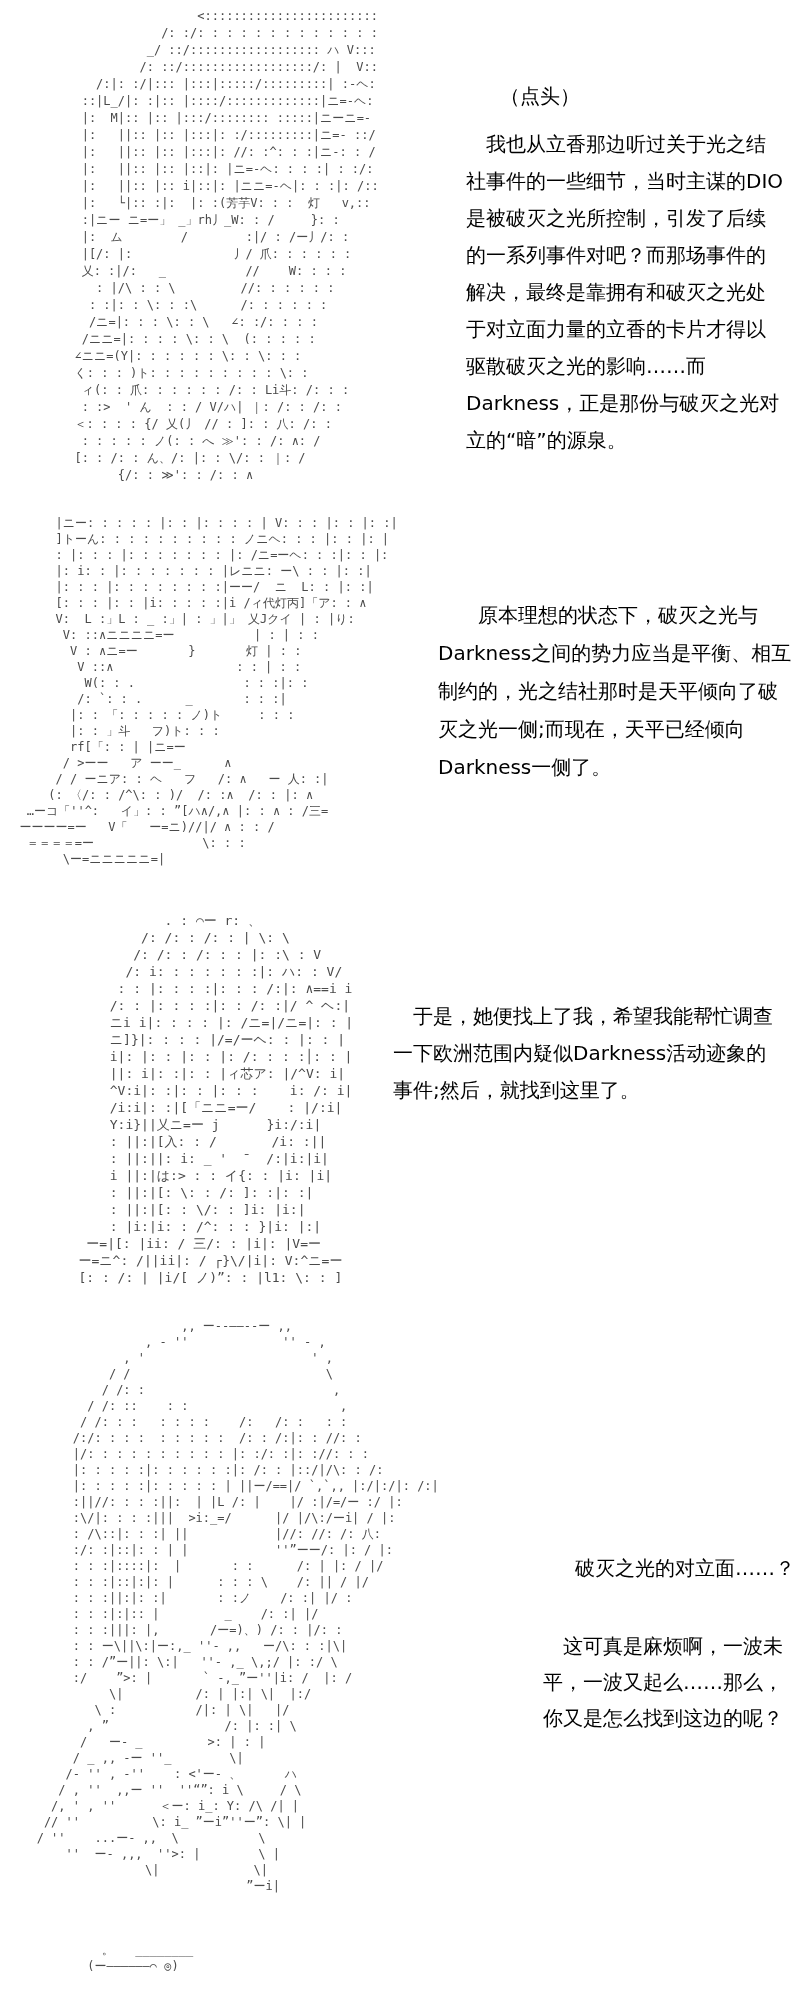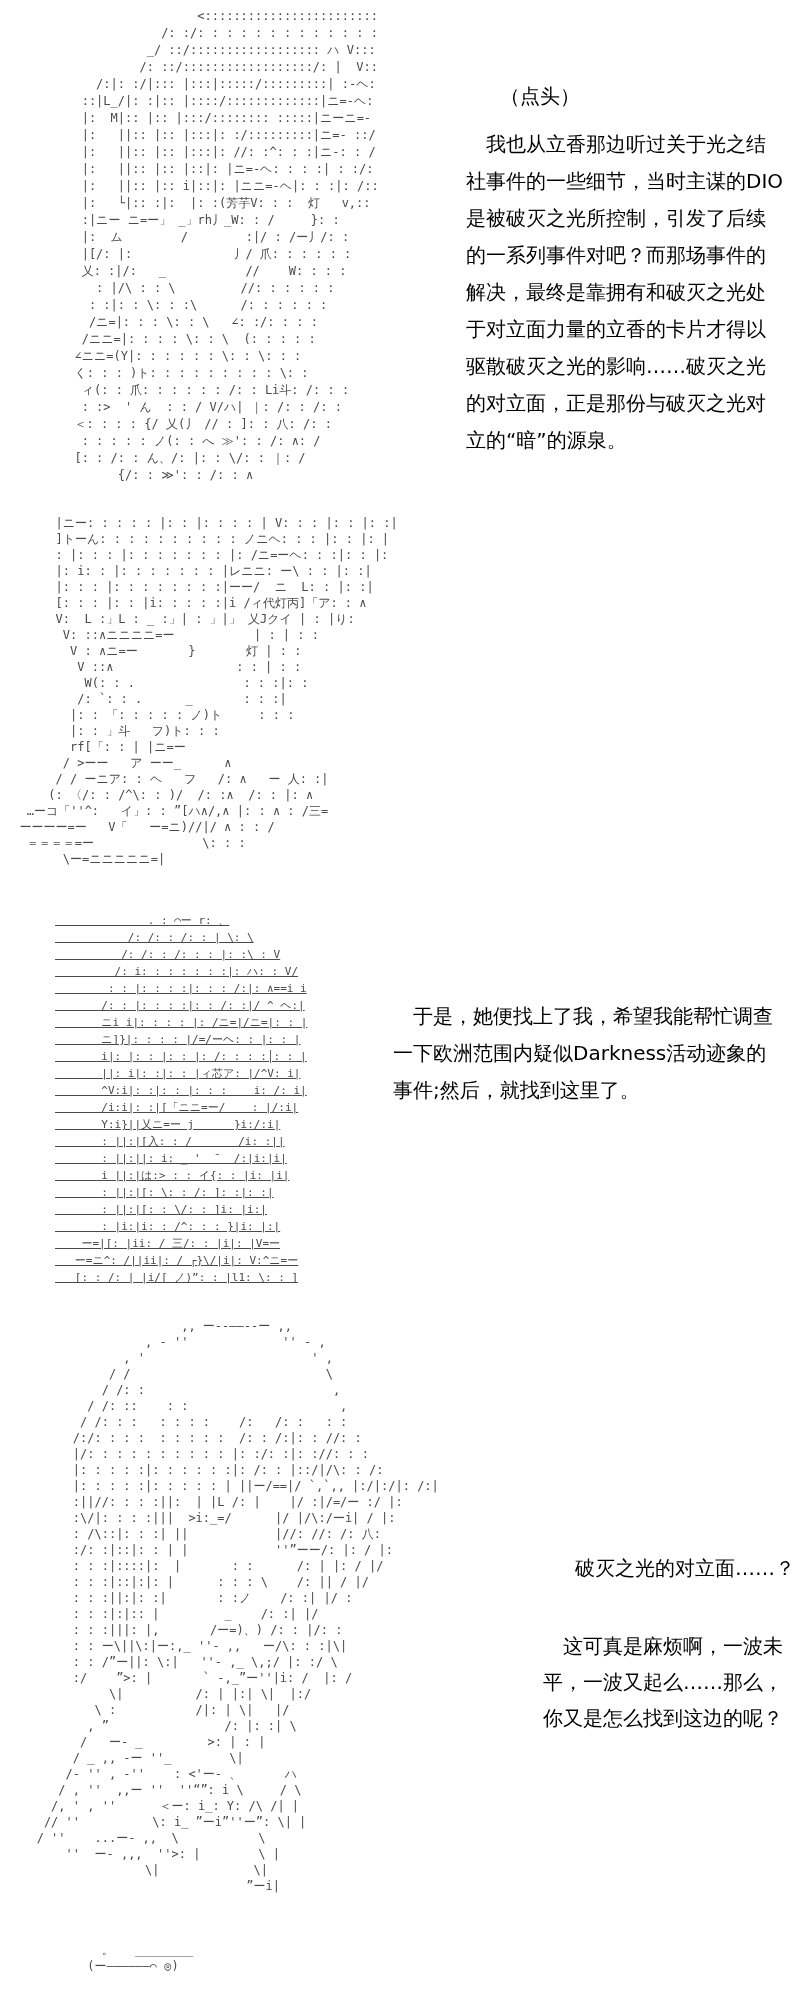--- a/index.html
+++ b/index.html
@@ -1,20 +1,20 @@
 <!DOCTYPE html>
 <html><head>
 <meta charset="utf-8">
 <style>
   html,body{margin:0;padding:0;}
   body{width:800px;height:2000px;position:relative;overflow:hidden;background:#ffffff;}
   .aa{position:absolute;font-family:"DejaVu Sans Mono",monospace;color:#4a4a4a;margin:0;white-space:pre;font-weight:normal;}
   #aa1{left:60px;top:8px;font-size:12px;line-height:17px;}
   #aa2{left:5px;top:515px;font-size:12px;line-height:16px;}
-  #aa3{left:55px;top:912px;font-size:11px;line-height:17px;text-decoration:underline;}
+  #aa3{left:55px;top:912px;font-size:13px;line-height:17px;}
   #aa4{left:15px;top:1318px;font-size:12px;line-height:16px;}
   .dlg{position:absolute;font-family:"DejaVu Sans",sans-serif;font-size:20px;color:#000000;}
   #d1a{left:500px;top:84px;line-height:24px;}
   #d1{left:466px;top:126px;width:318px;line-height:37px;}
   #d1 p{margin:0;text-indent:1em;}
   #d2{left:438px;top:596px;width:358px;line-height:38px;}
   #d2 p{margin:0;text-indent:2em;}
   #d2 p + p{margin-top:3px;}
   #d3{left:393px;top:998px;width:384px;line-height:37px;}
   #d3 p{margin:0;text-indent:1em;}
@@ -50,21 +50,21 @@
   く: : : )ト: : : : : : : : : \: :
    ィ(: : 爪: : : : : : /: : Li斗: /: : :
    : :&gt;  ' ん  : : / V/ハ| ｜: /: : /: :
   ＜: : : : {/ 乂(丿 // : ]: : 八: /: :
    : : : : : ノ(: : へ ≫': : /: ∧: /
   [: : /: : ん、/: |: : \/: : ｜: /
         {/: : ≫': : /: : ∧</pre>
 
 <div id="d1a" class="dlg">（点头）</div>
 <div id="d1" class="dlg">
-  <p>我也从立香那边听过关于光之结社事件的一些细节，当时主谋的DIO是被破灭之光所控制，引发了后续的一系列事件对吧？而那场事件的解决，最终是靠拥有和破灭之光处于对立面力量的立香的卡片才得以驱散破灭之光的影响……破灭之光的对立面，正是那份与破灭之光对立的“暗”的源泉。</p>
+  <p>我也从立香那边听过关于光之结社事件的一些细节，当时主谋的DIO是被破灭之光所控制，引发了后续的一系列事件对吧？而那场事件的解决，最终是靠拥有和破灭之光处于对立面力量的立香的卡片才得以驱散破灭之光的影响……而Darkness，正是那份与破灭之光对立的“暗”的源泉。</p>
 </div>
 
 <pre id="aa2" class="aa">       |ニー: : : : : |: : |: : : : | V: : : |: : |: :|
        ]トーん: : : : : : : : : : ノニヘ: : : |: : |: |
        : |: : : |: : : : : : : |: /ニ=ーヘ: : :|: : |:
        |: i: : |: : : : : : : |レニニ: ー\ : : |: :|
        |: : : |: : : : : : : :|ーー/  ニ  L: : |: :|
        [: : : |: : |i: : : : :|i /ィ代灯丙]「ア: : ∧
        V:  L :」L : _ :」| : 」|」 乂Jクイ | : |り:
         V: ::∧ニニニニ=ー           | : | : :
@@ -77,20 +77,21 @@
          rf[「: : | |ニ=ー
         / &gt;ーー   ア ーー_      ∧
        / / ーニア: : ヘ   フ   /: ∧   ー 人: :|
       (: 〈/: : /^\: : )/  /: :∧  /: : |: ∧
    …ーコ「''^:   イ」: : ”[ハ∧/,∧ |: : ∧ : /三=
   ーーーー=ー   V「   ー=ニ)//|/ ∧ : : /
    ＝＝＝＝=ー               \: : :
         \ー=ニニニニニ=|</pre>
 
 <div id="d2" class="dlg">
+  <p>原本理想的状态下，破灭之光与Darkness之间的势力应当是平衡、相互制约的，光之结社那时是天平倾向了破灭之光一侧;而现在，天平已经倾向Darkness一侧了。</p>
 </div>
 
 <pre id="aa3" class="aa">              . : ⌒ー r: 、
            /: /: : /: : | \: \
           /: /: : /: : : |: :\ : V
          /: i: : : : : : :|: ハ: : V/
         : : |: : : :|: : : /:|: ∧==i i
        /: : |: : : :|: : /: :|/ ^ ヘ:|
        ニi i|: : : : |: /ニ=|/ニ=|: : |
        ニ]}|: : : : |/=/ーヘ: : |: : |

